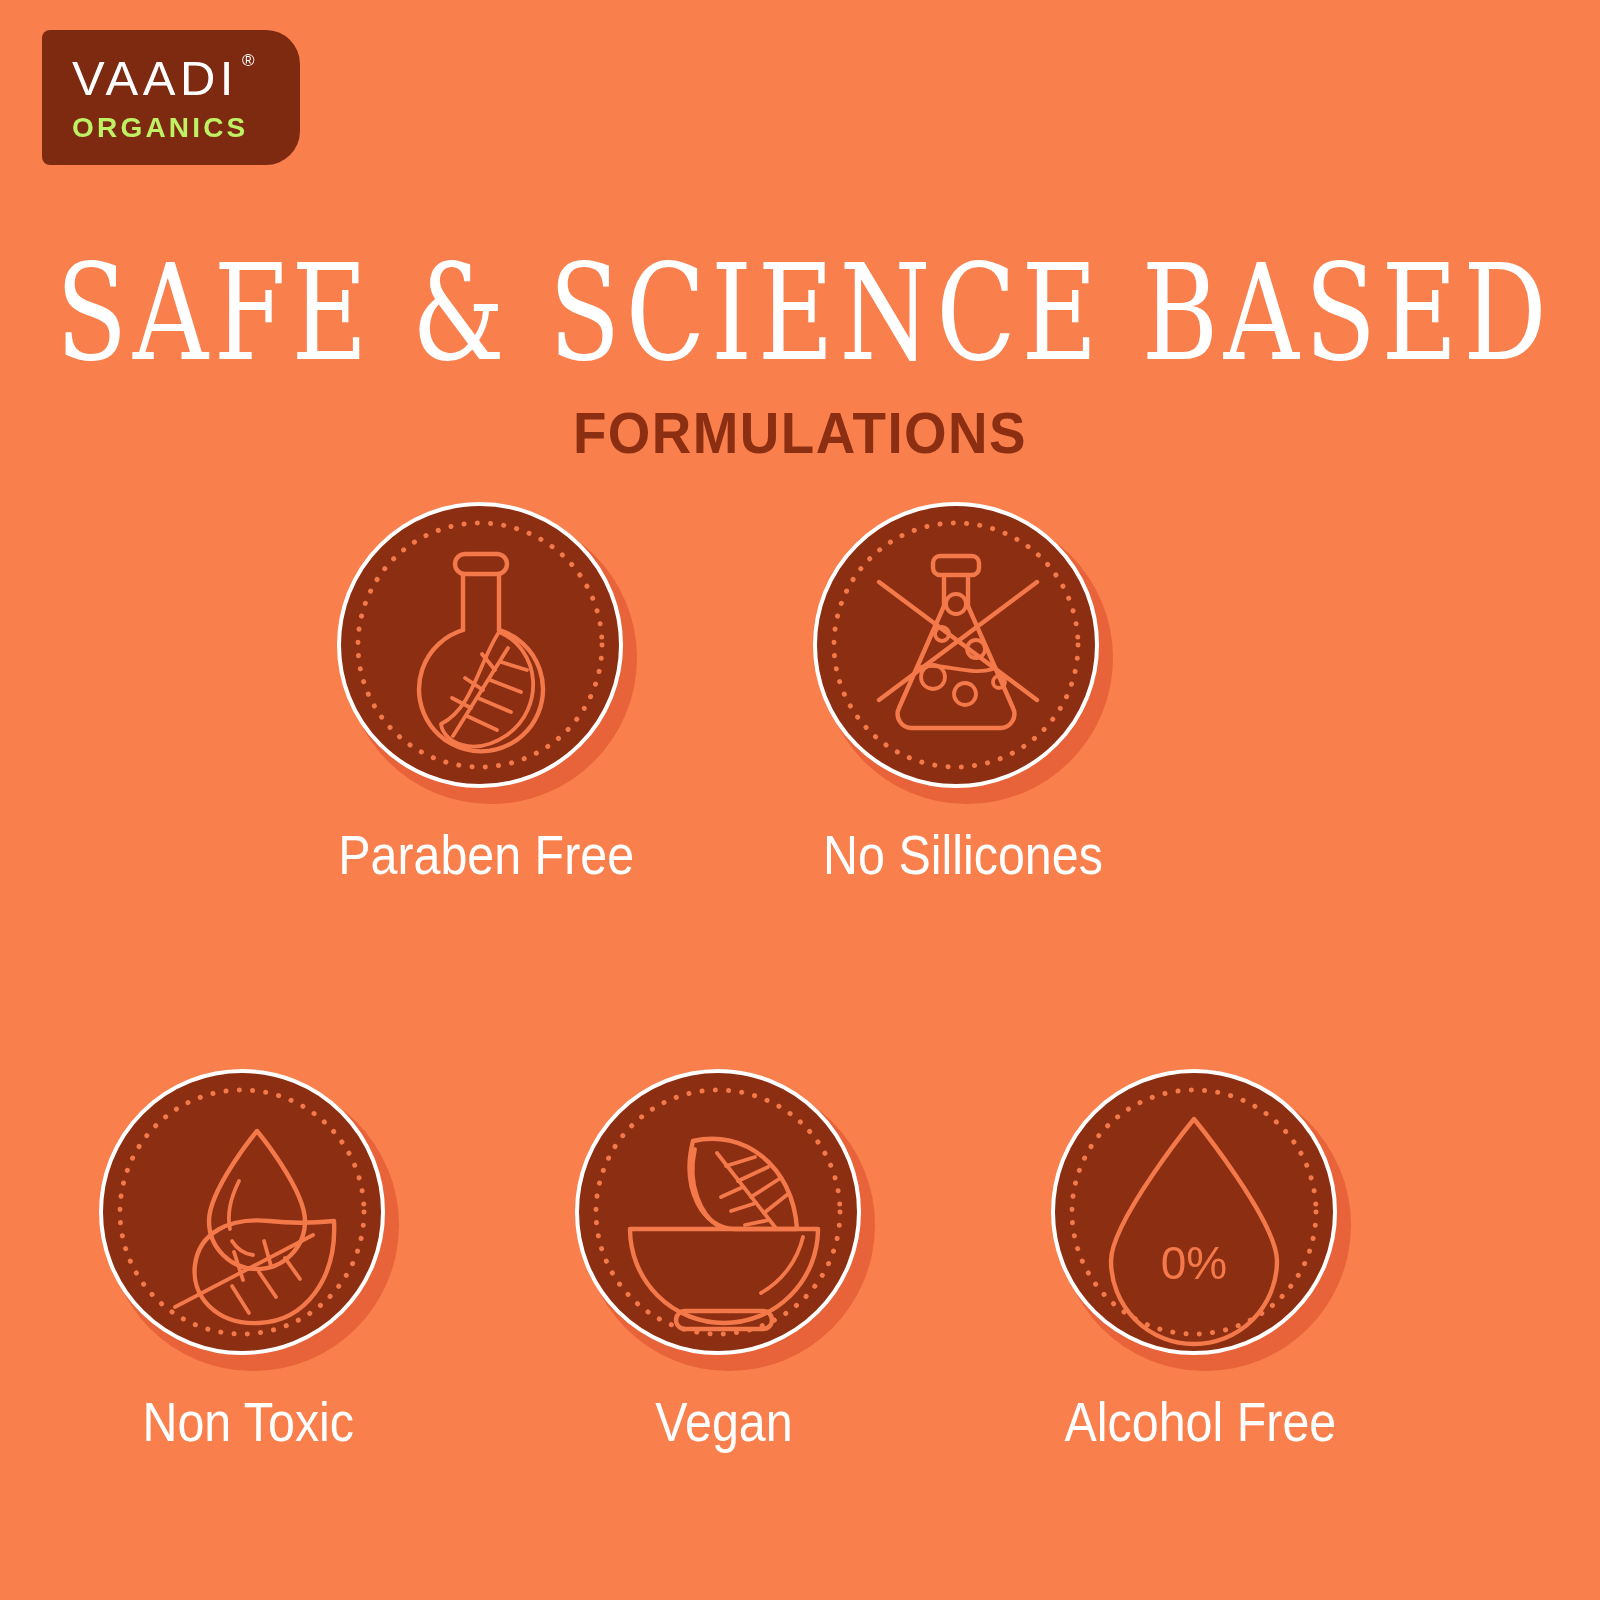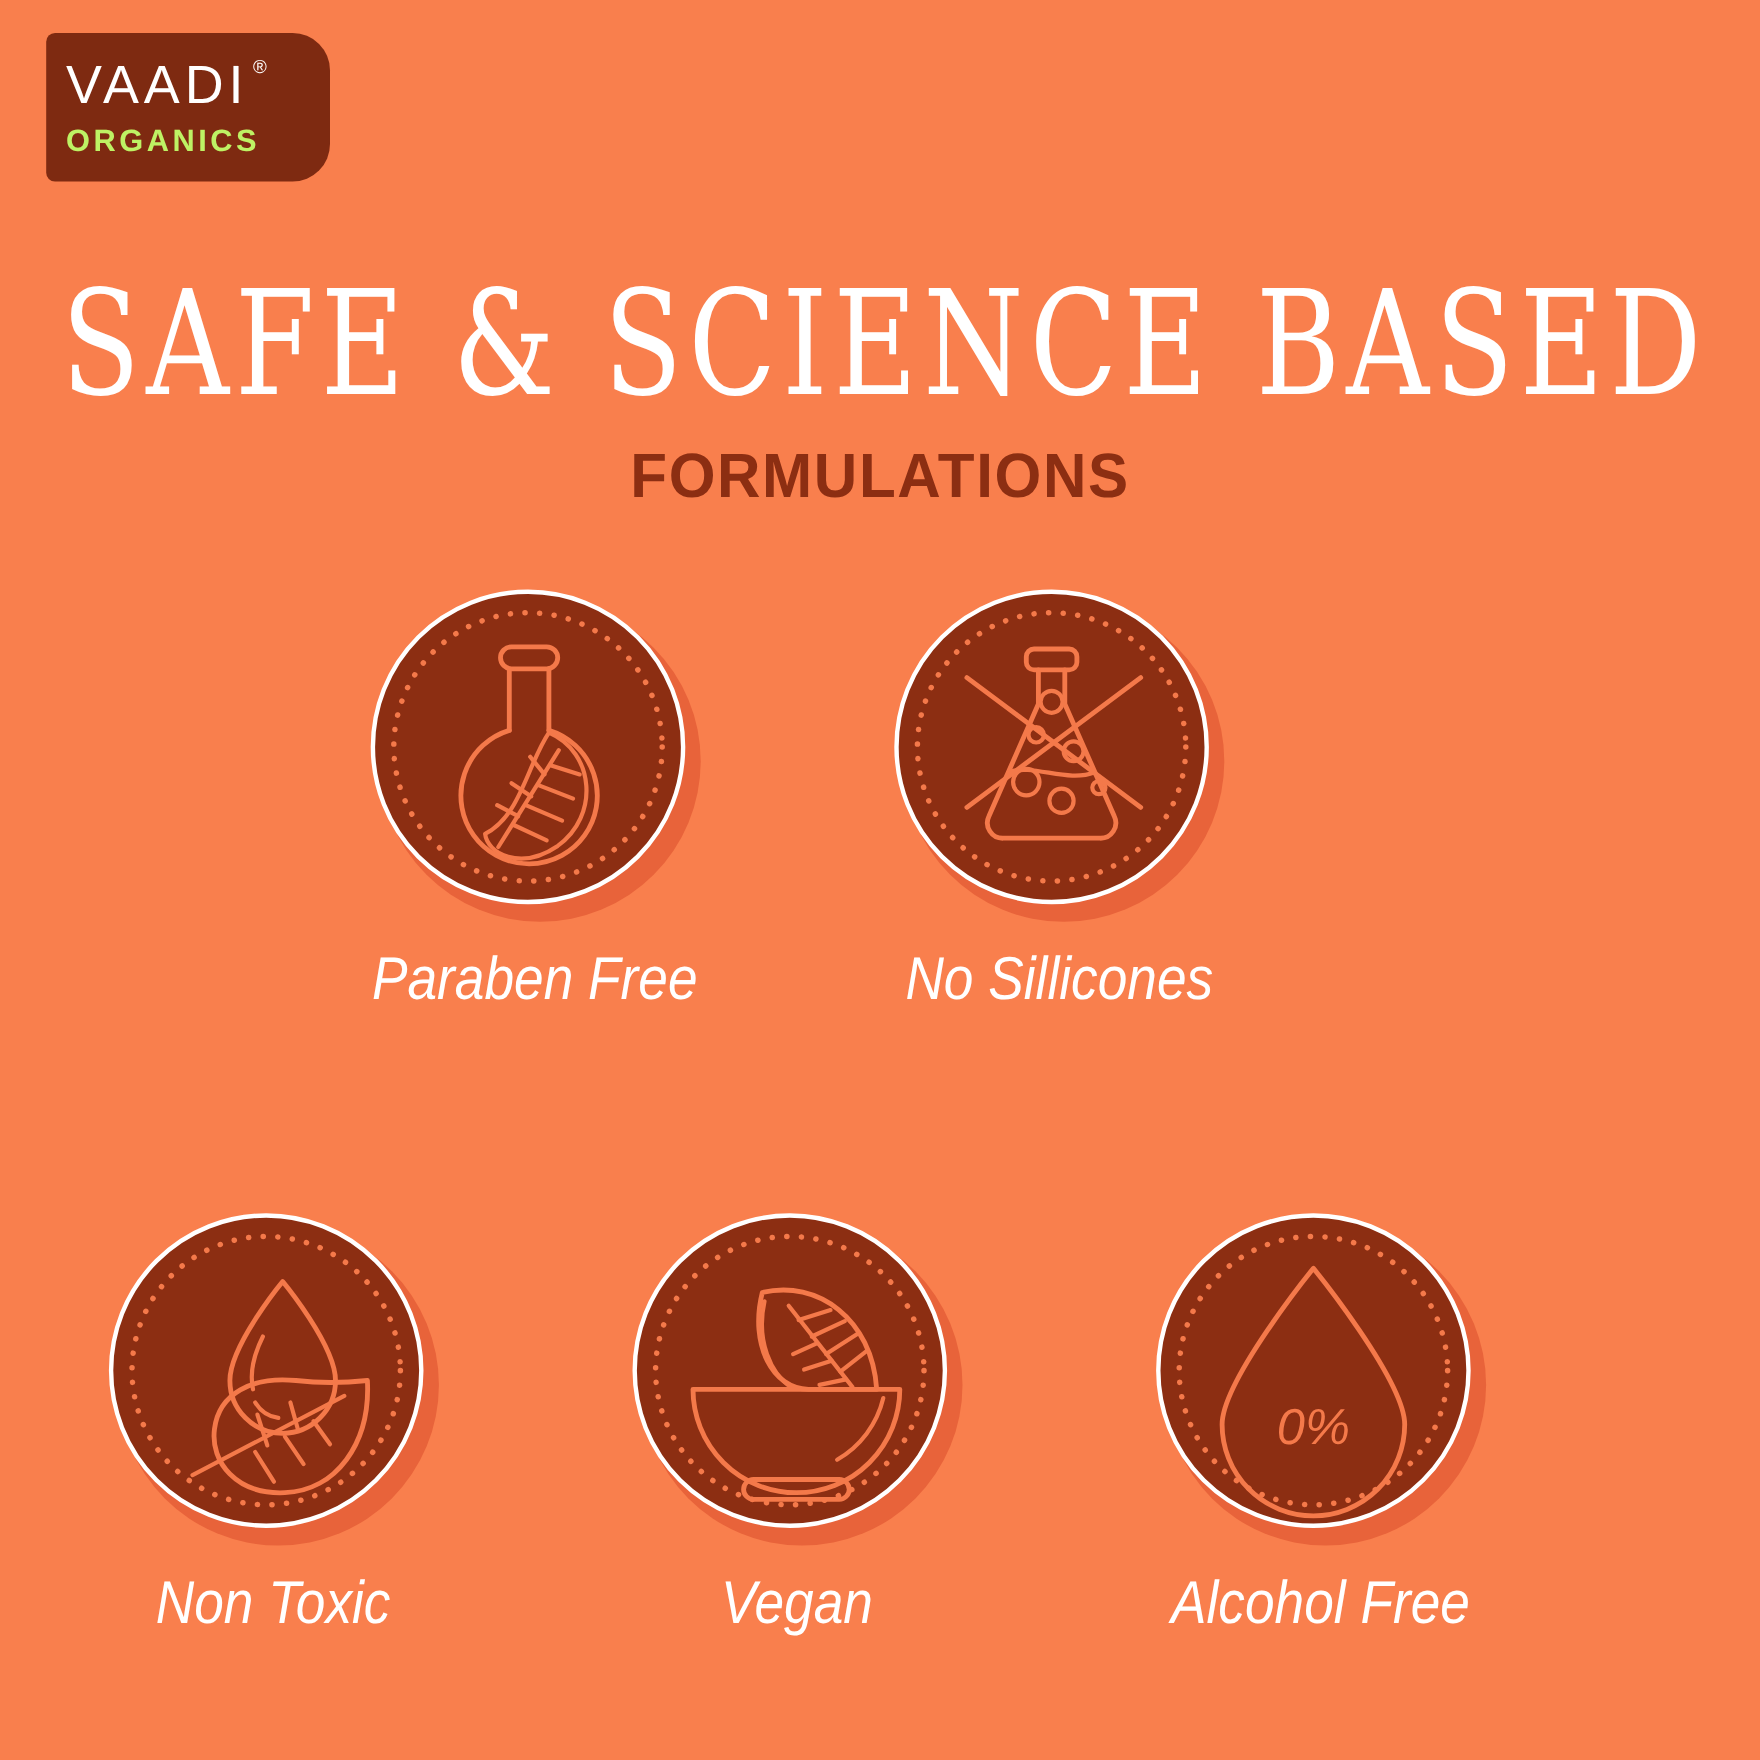--- a/index.html
+++ b/index.html
@@ -21,21 +21,21 @@
     left: 42px;
     top: 30px;
     width: 258px;
     height: 135px;
     background: #7E2A11;
     border-radius: 8px 34px 34px 8px;
     display: flex;
     flex-direction: column;
     justify-content: center;
     align-items: flex-start;
-    padding-left: 18px;
+    padding-left: 30px;
     box-sizing: border-box;
   }
   #logo-wordmark {
     color: #FFFFFF;
     font-size: 49px;
     font-weight: 400;
     letter-spacing: 4.5px;
     line-height: 1;
     position: relative;
     display: inline-block;
@@ -85,23 +85,22 @@
     font-weight: 700;
     letter-spacing: 1.5px;
     line-height: 1;
     transform: scaleX(0.96);
   }
 
   
   #grid {
     position: absolute;
     left: 0;
-    top: 536px;
+    top: 502px;
     width: 1449px;
-    font-style: italic;
   }
   .grid-row {
     display: flex;
     justify-content: center;
     align-items: flex-start;
   }
   .grid-row.row-2 { margin-top: 182px; }
 
   .cell {
     width: 476px;

